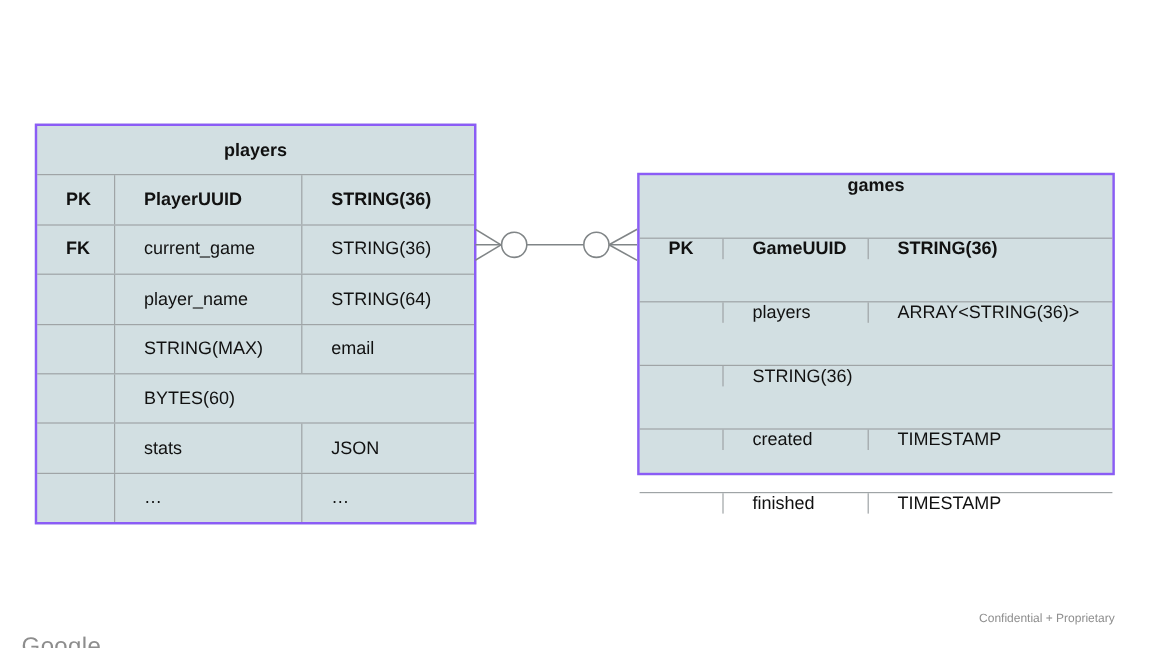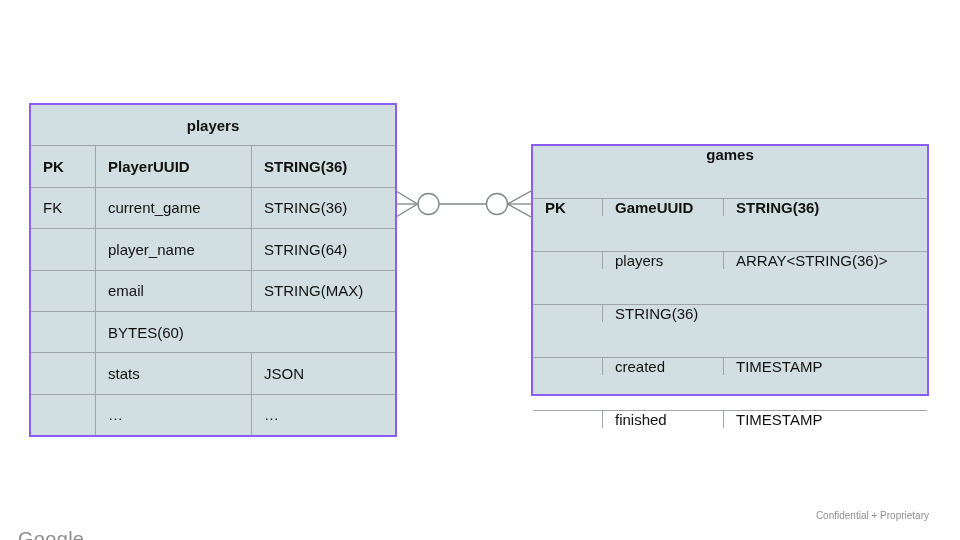--- a/index.html
+++ b/index.html
@@ -33,28 +33,28 @@
   .ertable .row {
     flex: 1;
     display: grid;
     border-top: 1.5px solid #9fa4a6;
   }
   .players .row { grid-template-columns: 64px 156px 1fr; }
   .games .row   { grid-template-columns: 69px 121px 1fr; }
   .cell {
     display: flex;
     align-items: center;
-    padding-left: 12px;
+    padding-left: 24px;
     font-size: 15px;
     white-space: nowrap;
     overflow: hidden;
     border-left: 1.5px solid #9fa4a6;
     text-align: center;
   }
-  .cell.key { border-left: none; font-weight: normal; }
+  .cell.key { border-left: none; font-weight: bold; }
   .row.pk-row .cell { font-weight: bold; }
   .connector {
     position: absolute;
     left: 396px;
     top: 184px;
   }
   .footer-logo {
     position: absolute;
     left: 18px;
     top: 528px;
@@ -87,22 +87,22 @@
       <div class="cell name">current_game</div>
       <div class="cell type">STRING(36)</div>
     </div>
     <div class="row">
       <div class="cell key"></div>
       <div class="cell name">player_name</div>
       <div class="cell type">STRING(64)</div>
     </div>
     <div class="row">
       <div class="cell key"></div>
+      <div class="cell type">STRING(MAX)</div>
       <div class="cell name">email</div>
-      <div class="cell type">STRING(MAX)</div>
     </div>
     <div class="row">
       <div class="cell key"></div>
       <div class="cell type">BYTES(60)</div>
     </div>
     <div class="row">
       <div class="cell key"></div>
       <div class="cell name">stats</div>
       <div class="cell type">JSON</div>
     </div>

